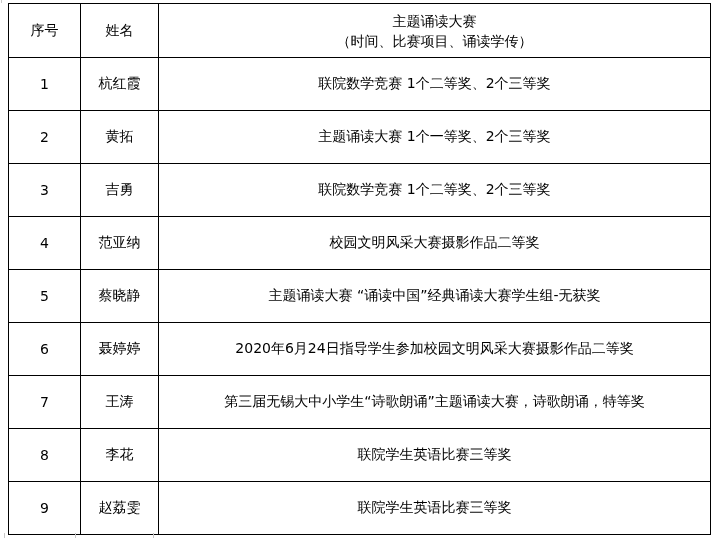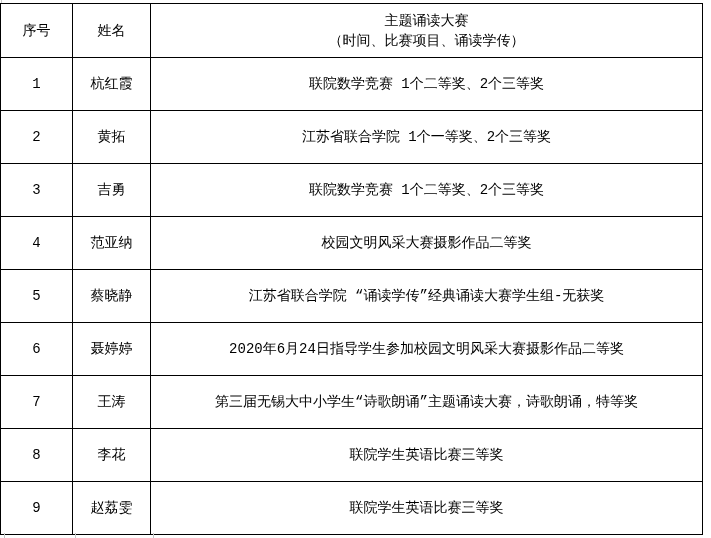--- a/index.html
+++ b/index.html
@@ -11,26 +11,25 @@
     position: relative;
     width: 711px;
     height: 538px;
     background: #ffffff;
     font-family: "DejaVu Sans", sans-serif;
     color: #000000;
     overflow: hidden;
   }
   table.awards-table {
     position: absolute;
-    left: 0;
+    left: 8px;
     top: 3px;
     border-collapse: collapse;
     table-layout: fixed;
     width: 702px;
-    font-family: Liberation Mono, monospace;
   }
   .awards-table th,
   .awards-table td {
     border: 1px solid #000000;
     text-align: center;
     vertical-align: middle;
     font-size: 14px;
     font-weight: normal;
     padding: 0 4px;
     overflow: hidden;
@@ -73,36 +72,36 @@
     </thead>
     <tbody>
       <tr>
         <td>1</td>
         <td>杭红霞</td>
         <td>联院数学竞赛 1个二等奖、2个三等奖</td>
       </tr>
       <tr>
         <td>2</td>
         <td>黄拓</td>
-        <td>江苏省联合学院 1个一等奖、2个三等奖</td>
+        <td>主题诵读大赛 1个一等奖、2个三等奖</td>
       </tr>
       <tr>
         <td>3</td>
         <td>吉勇</td>
         <td>联院数学竞赛 1个二等奖、2个三等奖</td>
       </tr>
       <tr>
         <td>4</td>
         <td>范亚纳</td>
         <td>校园文明风采大赛摄影作品二等奖</td>
       </tr>
       <tr>
         <td>5</td>
         <td>蔡晓静</td>
-        <td>江苏省联合学院 “诵读学传”经典诵读大赛学生组-无获奖</td>
+        <td>主题诵读大赛 “诵读中国”经典诵读大赛学生组-无获奖</td>
       </tr>
       <tr>
         <td>6</td>
         <td>聂婷婷</td>
         <td>2020年6月24日指导学生参加校园文明风采大赛摄影作品二等奖</td>
       </tr>
       <tr>
         <td>7</td>
         <td>王涛</td>
         <td>第三届无锡大中小学生“诗歌朗诵”主题诵读大赛，诗歌朗诵，特等奖</td>

